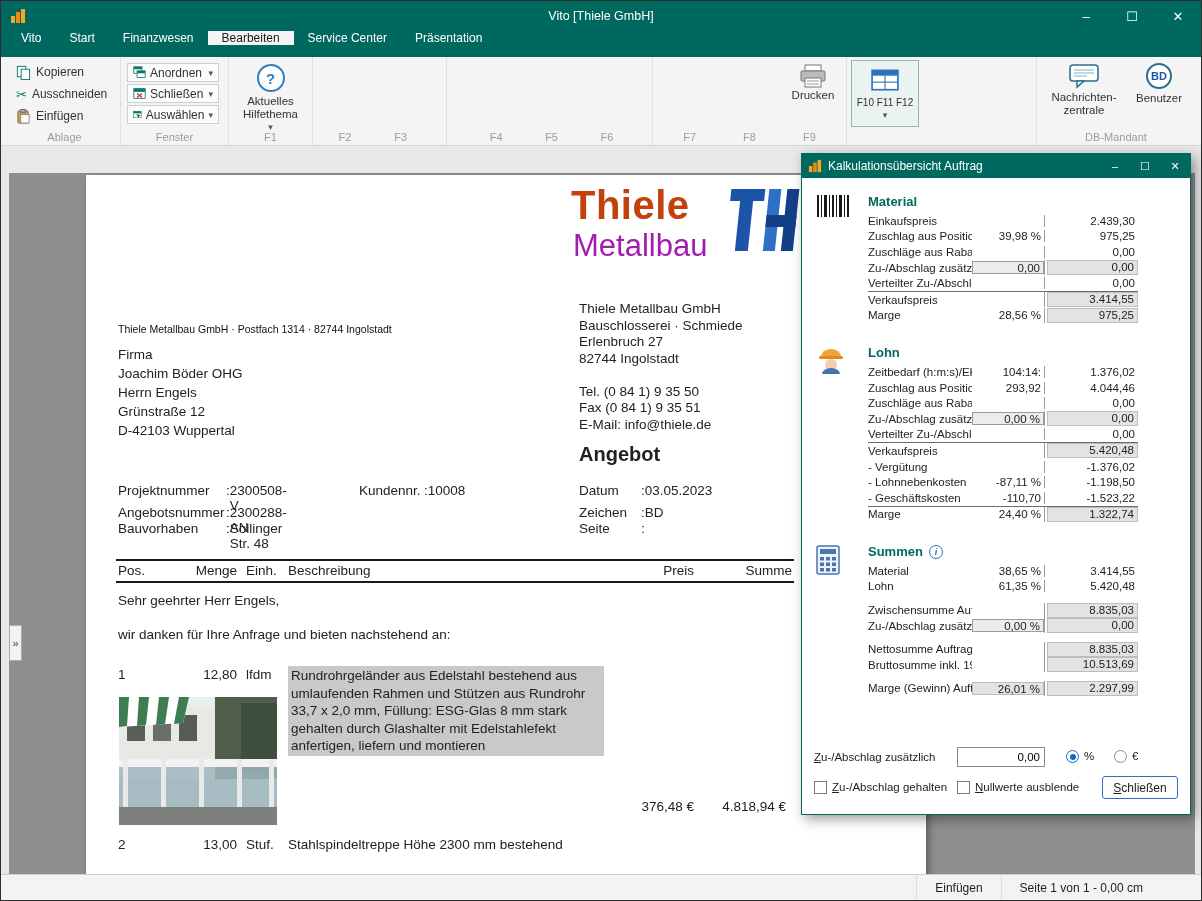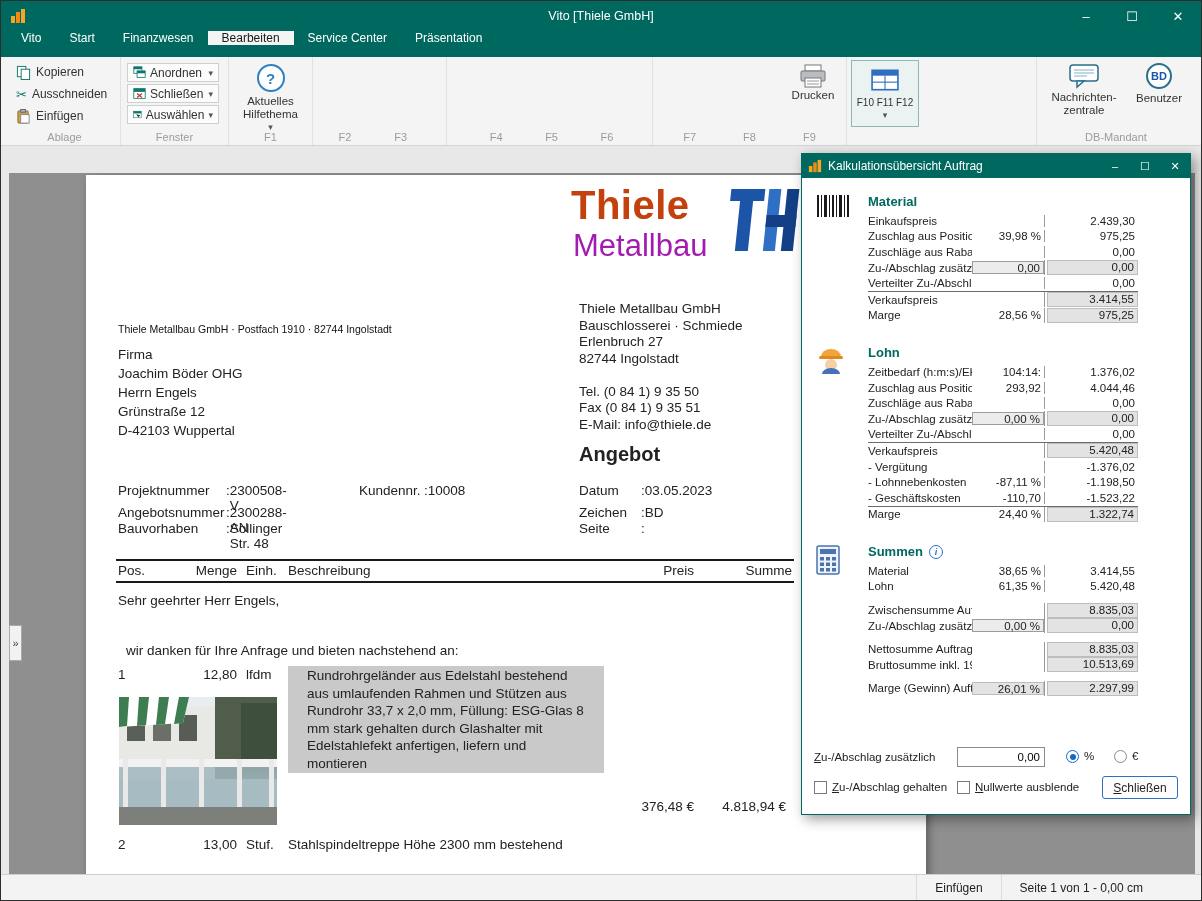--- a/index.html
+++ b/index.html
@@ -44,21 +44,21 @@
   .logosvg{left:630px;top:8px;}
   .sender{left:32px;top:148px;font-size:10.5px;color:#111;}
   .recipient{left:32px;top:170px;font-size:13.5px;line-height:19px;}
   .company{left:493px;top:126px;font-size:13.5px;line-height:16.5px;}
   .recipient div,.company div{position:static;}
   .docheading{left:493px;top:268px;font-size:20px;font-weight:bold;}
   .mlabel,.mval{font-size:13.5px;}
   .hline{left:30px;width:678px;height:1.5px;background:#1a1a1a;}
   .th,.dtxt{font-size:13.5px;}
   .num{text-align:right;}
-  .descblock{left:202px;top:491px;width:316px;background:#c9c9c9;font-size:13.5px;line-height:17.5px;padding:1px 19px;box-sizing:border-box;}
+  .descblock{left:202px;top:491px;width:316px;background:#c9c9c9;font-size:13.5px;line-height:17.5px;padding:1px 3px;box-sizing:border-box;}
   .photo{left:33px;top:522px;width:158px;height:128px;}
 
   
   .dlg{position:absolute;left:800px;top:152px;width:390px;height:662px;background:#fff;border:1px solid #00695f;box-sizing:border-box;box-shadow:4px 4px 12px rgba(0,0,0,.4);z-index:50;}
   .dlg-hd{position:absolute;left:0;top:0;width:100%;height:24px;background:#00695f;display:flex;align-items:center;color:#fff;}
   .dlg-hd .appic{width:14px;height:14px;margin:0 6px;}
   .dlg-title{font-size:12px;}
   .dlg-controls{margin-left:auto;display:flex;height:24px;}
   .dlg-btn{width:30px;height:24px;display:flex;align-items:center;justify-content:center;font-size:11px;color:#fff;}
   .dlg-body{position:absolute;left:0;top:24px;right:0;bottom:0;padding:16px 52px 0 12px;box-sizing:border-box;}
@@ -263,21 +263,21 @@
       <svg class="logosvg" width="88" height="76" viewBox="0 0 88 76">
         <g transform="skewX(-6)">
             <rect x="16" y="6" width="34" height="12" fill="#1c55a8"></rect>
             <rect x="26" y="6" width="13" height="62" fill="#1c55a8"></rect>
             <rect x="54" y="6" width="12" height="62" fill="#2f6fc4"></rect>
             <rect x="72" y="6" width="12" height="62" fill="#123f86"></rect>
             <rect x="54" y="32" width="30" height="12" fill="#123f86"></rect>
           </g>
       </svg>
 
-      <span class="sender">Thiele Metallbau GmbH · Postfach 1910 · 82744 Ingolstadt</span>
+      <span class="sender">Thiele Metallbau GmbH · Postfach 1314 · 82744 Ingolstadt</span>
       <div class="recipient">
           <div>Firma</div>
           <div>Joachim Böder OHG</div>
           <div>Herrn Engels</div>
           <div>Grünstraße 12</div>
           <div>D-42103 Wuppertal</div>
         </div>
       <div class="company">
           <div>Thiele Metallbau GmbH</div>
           <div>Bauschlosserei · Schmiede</div>
@@ -311,21 +311,21 @@
       <span class="hline" style="top:384px;"></span>
       <span class="th" style="left:32px;top:388px;">Pos.</span>
       <span class="th num" style="left:95px;top:388px;width:56px;">Menge</span>
       <span class="th" style="left:160px;top:388px;">Einh.</span>
       <span class="th" style="left:202px;top:388px;">Beschreibung</span>
       <span class="th num" style="left:520px;top:388px;width:88px;">Preis</span>
       <span class="th num" style="left:618px;top:388px;width:88px;">Summe</span>
       <span class="hline" style="top:406px;"></span>
 
       <span class="dtxt" style="left:32px;top:418px;">Sehr geehrter Herr Engels,</span>
-      <span class="dtxt" style="left:40px;top:452px;margin-top:16px;">wir danken für Ihre Anfrage und bieten nachstehend an:</span>
+      <span class="dtxt" style="left:32px;top:452px;">wir danken für Ihre Anfrage und bieten nachstehend an:</span>
 
       <span class="dtxt" style="left:32px;top:492px;">1</span>
       <span class="dtxt num" style="left:95px;top:492px;width:56px;">12,80</span>
       <span class="dtxt" style="left:160px;top:492px;">lfdm</span>
       <span class="descblock">Rundrohrgeländer aus Edelstahl bestehend aus umlaufenden Rahmen und Stützen aus Rundrohr 33,7 x 2,0 mm, Füllung: ESG-Glas 8 mm stark gehalten durch Glashalter mit Edelstahlefekt anfertigen, liefern und montieren</span>
 
       <svg class="photo" viewBox="0 0 158 128">
         <rect width="158" height="128" fill="#cdd6da"></rect>
         <rect x="0" y="0" width="158" height="12" fill="#e8edef"></rect>
         <rect x="0" y="10" width="96" height="72" fill="#e8e8e4"></rect>

